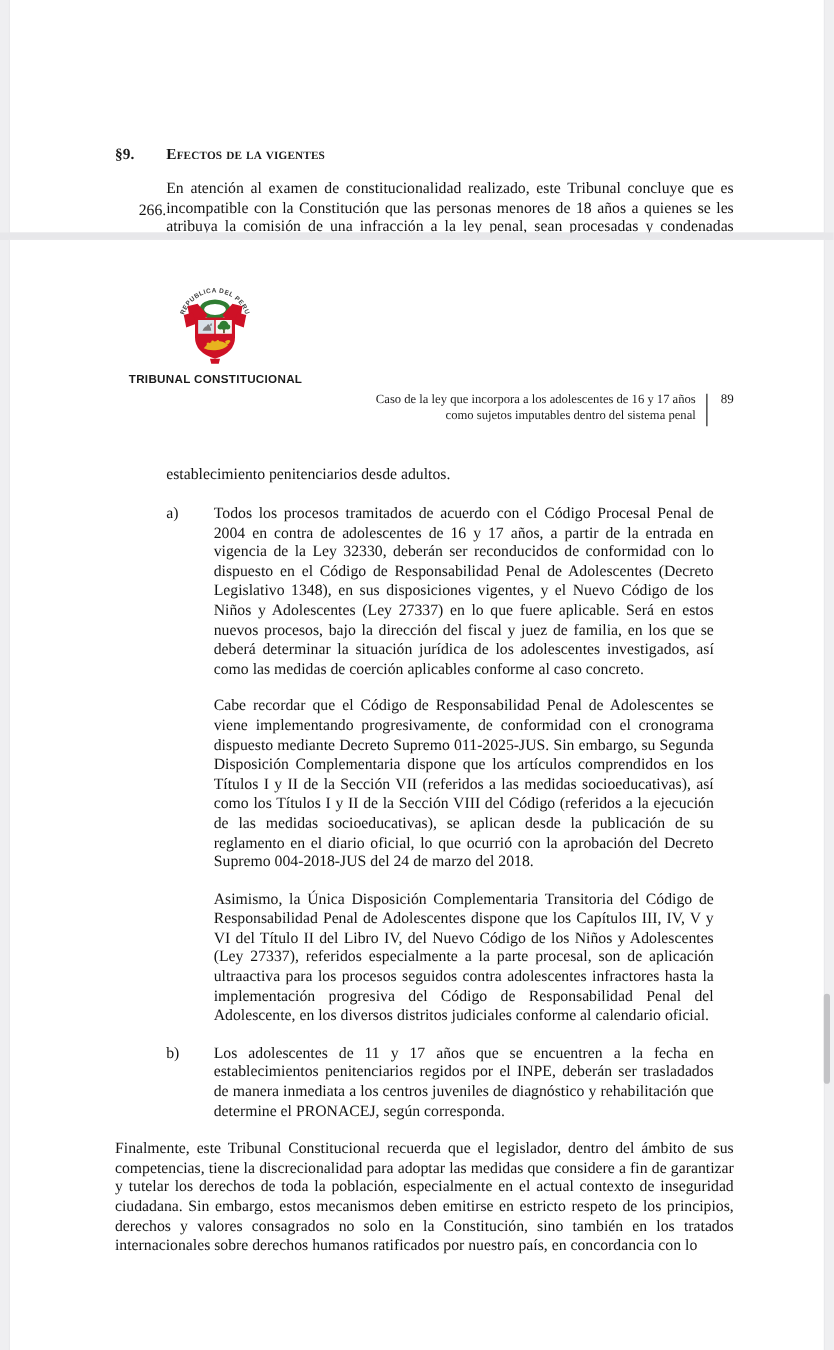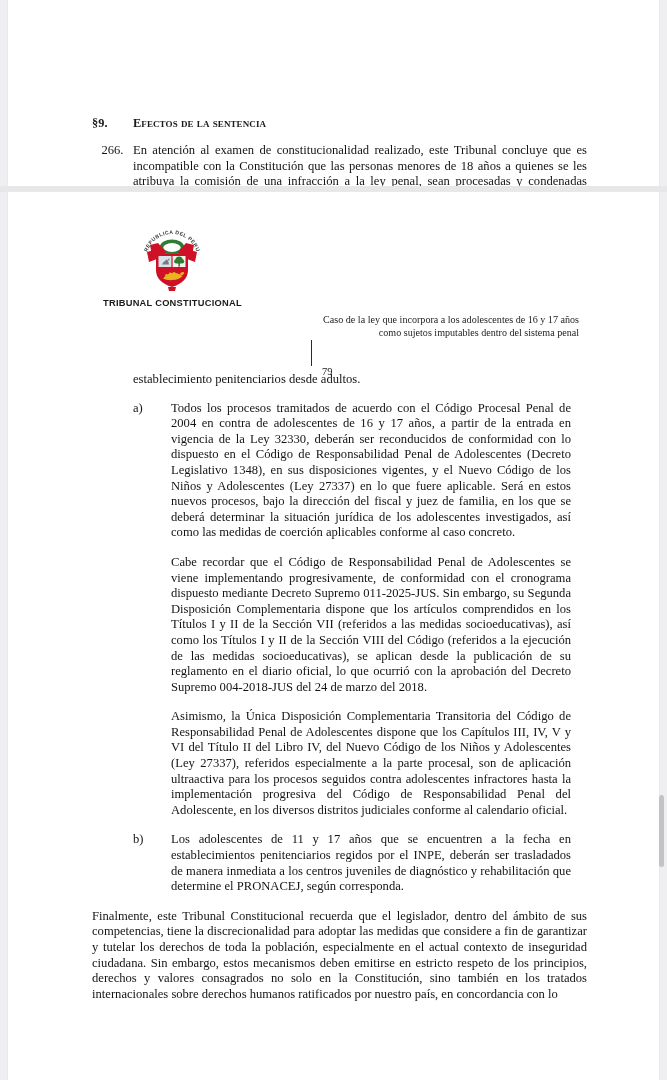--- a/index.html
+++ b/index.html
@@ -74,22 +74,23 @@
   .para {
     display: flex;
     margin-top: 12px;
     font-size: 12.6px;
     line-height: 15.6px;
     color: #141414;
   }
   .para .pnum {
     width: 41px;
     flex: 0 0 41px;
-    text-align: center;
+    text-align: right;
     white-space: nowrap;
+    margin-top: 18px;
   }
   .para .ptext {
     flex: 1 1 auto;
     text-align: justify;
     text-justify: inter-word;
     hyphens: none;
   }
 
   .sublist {
     margin-left: 41px;
@@ -139,21 +140,20 @@
     letter-spacing: .25px;
     color: #1b1b1b;
     white-space: nowrap;
   }
   .case-ref {
     position: absolute;
     right: 72px;
     top: 122px;
     display: flex;
     align-items: flex-start;
-    flex-direction: column;
   }
   .case-ref .case-title {
     font-size: 10.1px;
     line-height: 12.6px;
     text-align: right;
     color: #1c1c1c;
     max-width: 268px;
     padding-right: 8px;
   }
   .case-ref .rule {
@@ -191,21 +191,21 @@
 </style>
 </head>
 <body>
 
 <div class="viewer">
 
   <div class="page page-prev">
     <div class="page-inner" style="top:636px;">
       <div class="sec-head">
         <span class="sec-num">§9.</span>
-        <span>Efectos de la sentencia</span>
+        <span>Efectos de la vigentes</span>
       </div>
 
       <div class="para">
         <span class="pnum">266.</span>
         <span class="ptext">En atención al examen de constitucionalidad realizado, este Tribunal concluye que es incompatible con la Constitución que las personas menores de 18 años a quienes se les atribuya la comisión de una infracción a la ley penal, sean procesadas y condenadas dentro del sistema penal de adultos, y que cumplan sus sentencias en</span>
       </div>
     </div>
   </div>
 
   <div class="page-gap"></div>
@@ -252,21 +252,21 @@
 
           <path d="M32,61 L40,61 L39,65 L33,65 Z" fill="#ce1126"></path>
         </svg>
       </div>
 
       <div class="tc-name">TRIBUNAL CONSTITUCIONAL</div>
 
       <div class="case-ref">
         <div class="case-title">Caso de la ley que incorpora a los adolescentes de 16 y 17 años como sujetos imputables dentro del sistema penal</div>
         <div class="rule"></div>
-        <div class="pageno">79</div>
+        <div class="pageno">89</div>
       </div>
     </div>
 
     <div class="page-inner" style="top:168px;">
 
       <div class="para">
         <span class="pnum"></span>
         <span class="ptext">establecimiento penitenciarios desde adultos.</span>
       </div>
 

